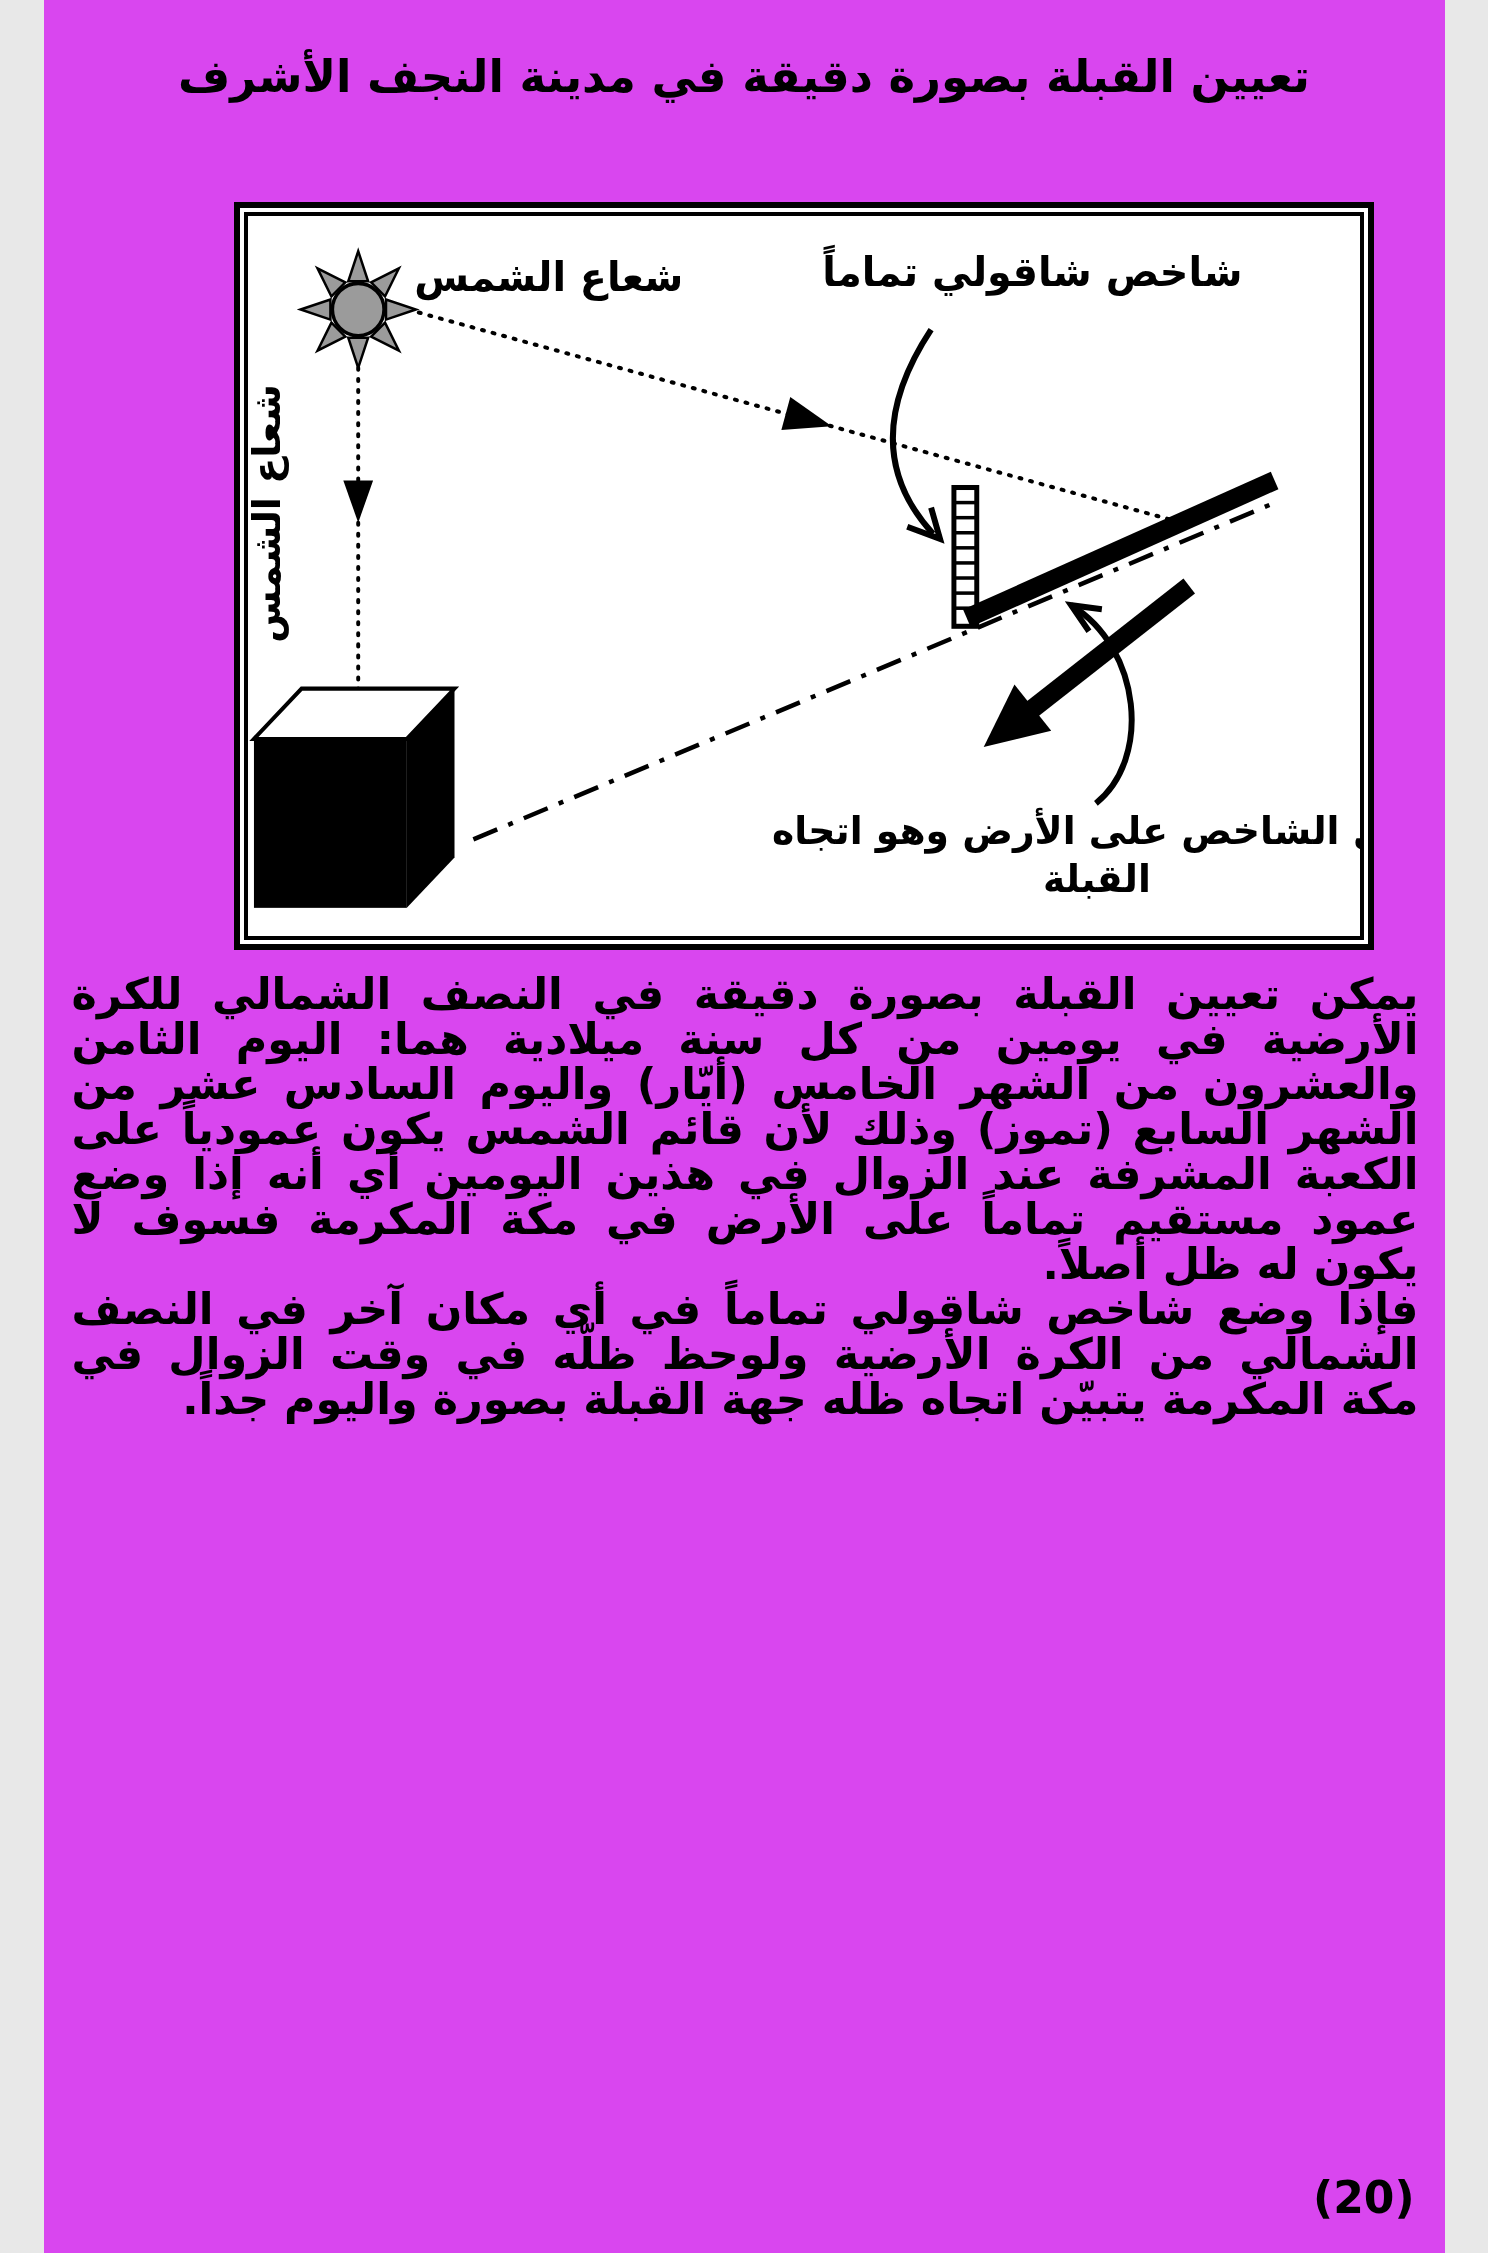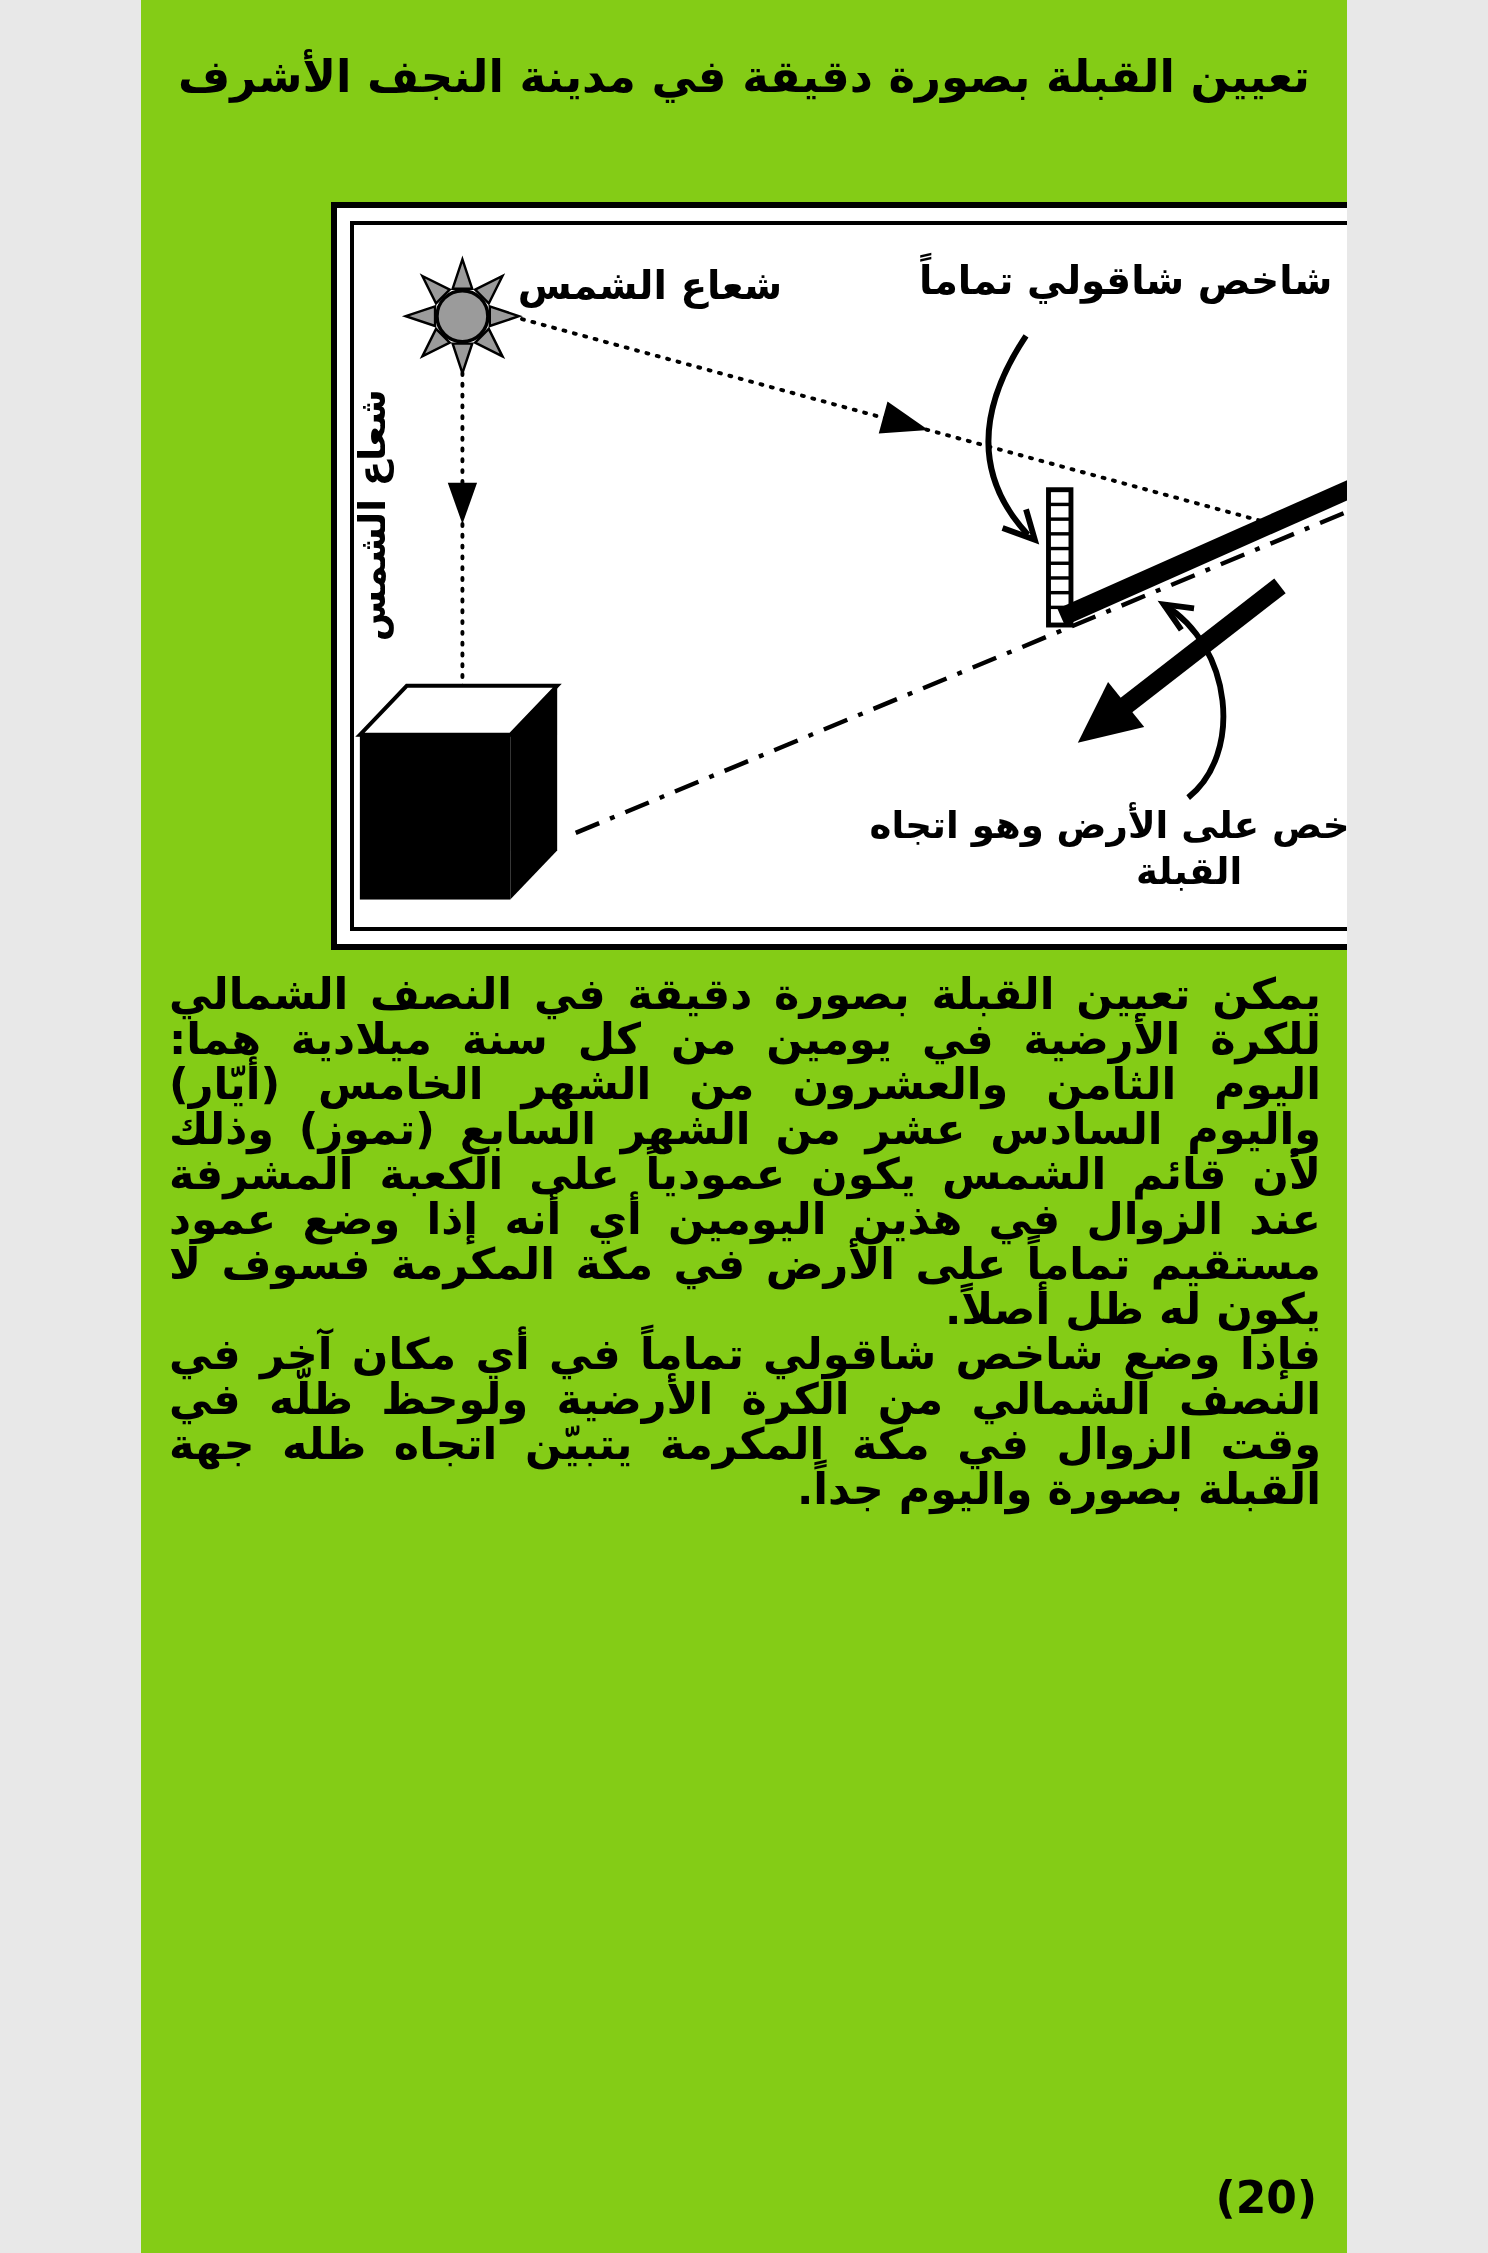--- a/index.html
+++ b/index.html
@@ -1,36 +1,36 @@
 <!DOCTYPE html>
 <html lang="ar" dir="rtl"><head>
 <meta charset="utf-8">
 <style>
   html,body{margin:0;padding:0;background:#e8e8e8;}
   .page{
     position:relative;
-    width:1206px;height:2253px;
-    background:#84cc16;
+    width:1401px;height:2253px;
+    background:#d946ef;
     margin:0 auto;
     font-family:"DejaVu Sans",sans-serif;
     color:#000;
     overflow:hidden;
   }
   .title{
     position:absolute;top:20px;right:0;left:0;
     text-align:center;
     font-size:45px;font-weight:bold;
     direction:rtl;
   }
   .figure-outer{
     position:absolute;left:190px;top:202px;
     width:1140px;height:748px;
     box-sizing:border-box;
     border:6px solid #000;
-    padding:13px;
+    padding:4px;
     background:#fff;
   }
   .figure-inner{
     box-sizing:border-box;
     width:100%;height:100%;
     border:4px solid #000;
   }
   .figure-inner svg{display:block;width:100%;height:100%;}
   svg text{
     font-family:"DejaVu Sans",sans-serif;

